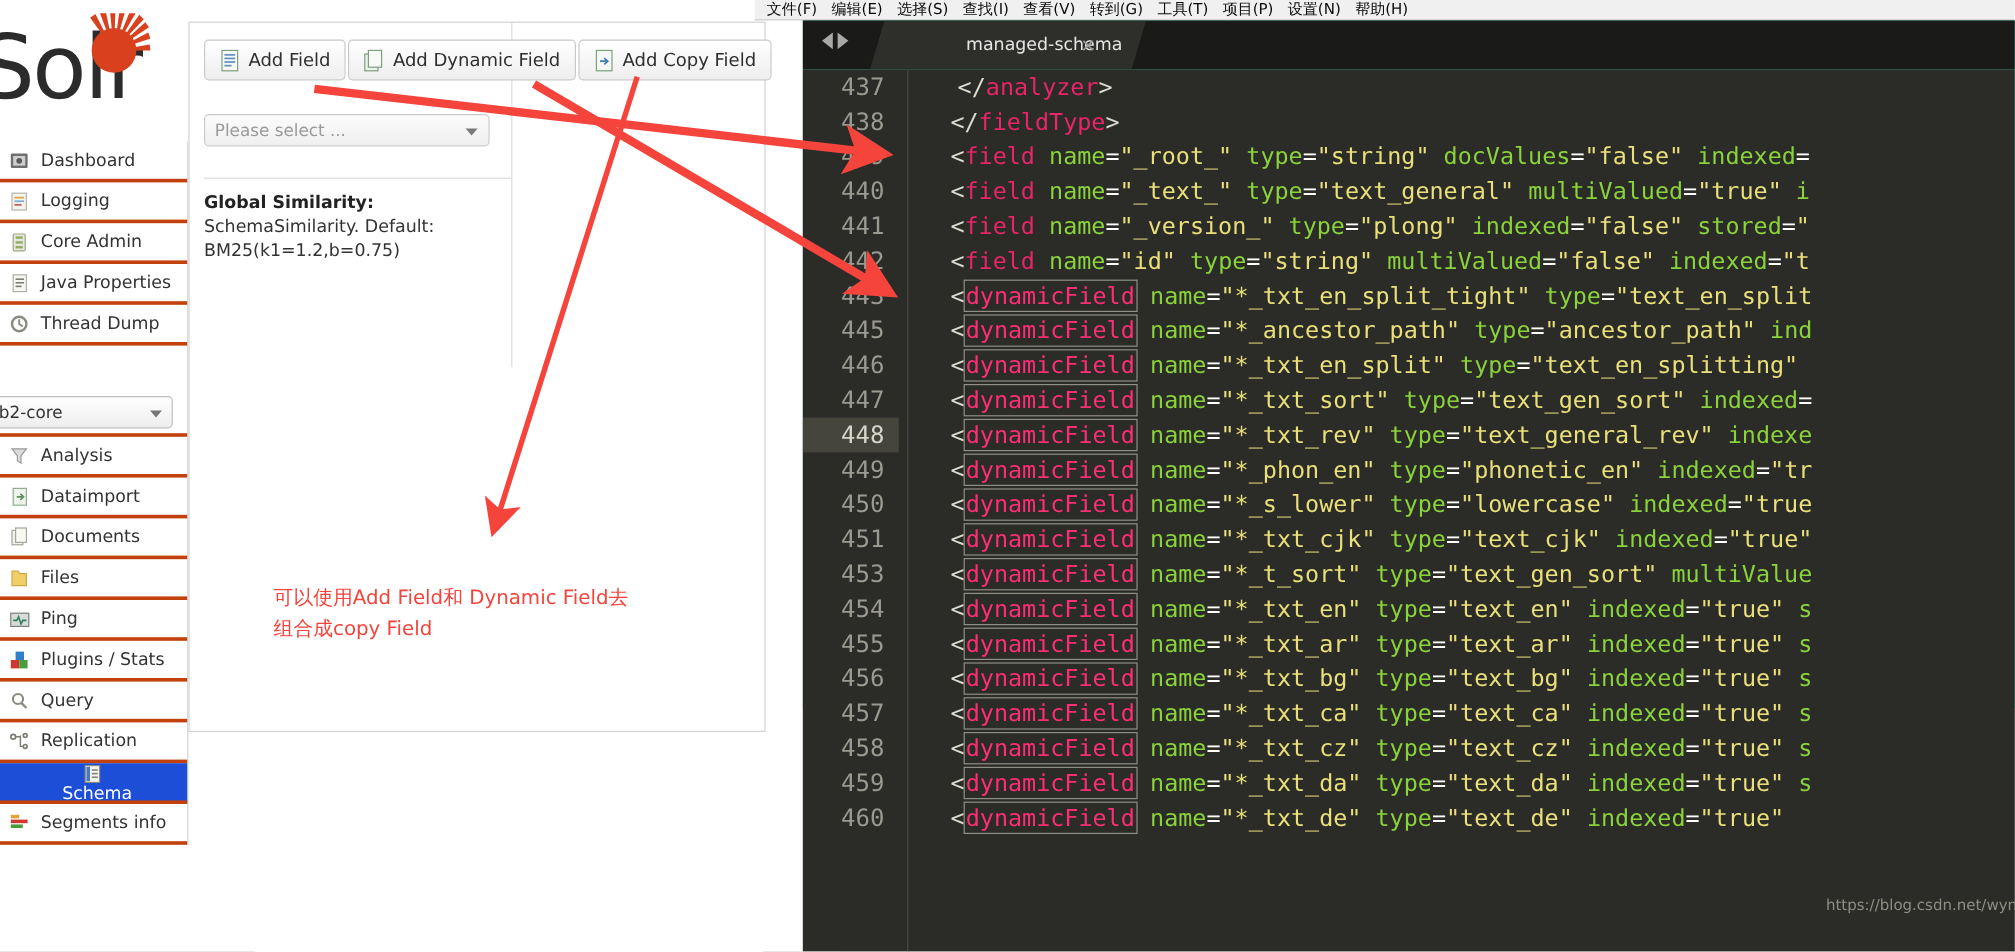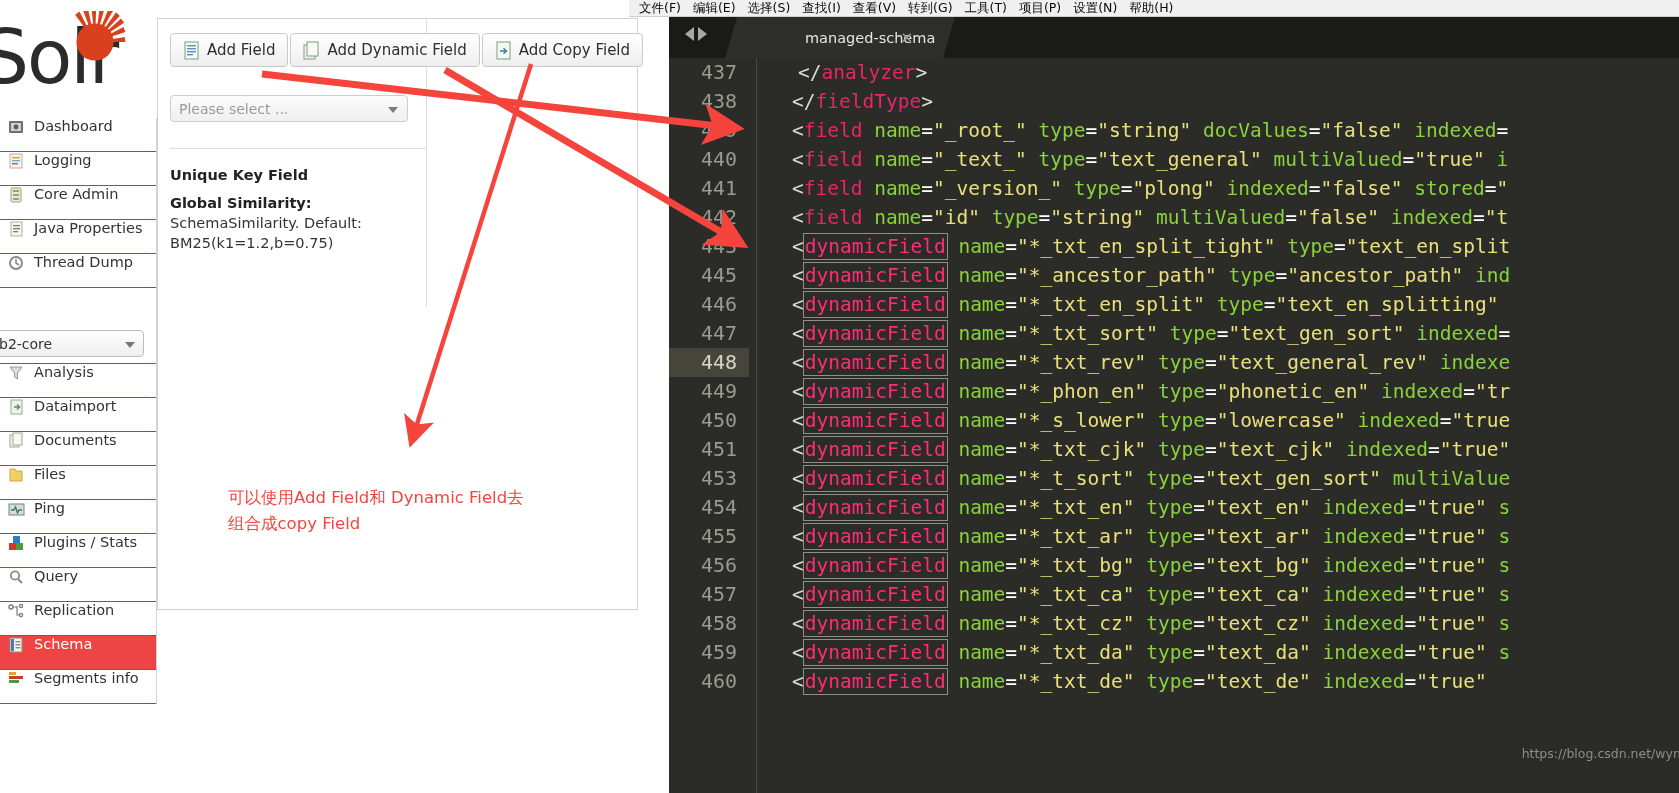--- a/index.html
+++ b/index.html
@@ -17,26 +17,26 @@
   #solr-logo { position: absolute; left: -18px; top: 8px; width: 180px; height: 95px; }
   #solr-logo .word {
     position: absolute; left: 0; top: 6px;
     font-size: 74px; letter-spacing: -2px; color: #2b2b2b;
     font-family: "DejaVu Sans", "Liberation Sans", sans-serif; font-weight: 400;
   }
   #solr-logo .burst { position: absolute; left: 82px; top: 3px; width: 62px; height: 62px; }
 
   #sidebar { position: absolute; left: 0; top: 118px; width: 157px; border-right: 1px solid #d3d3d3; }
   .side-row {
-    position: relative; height: 34px; display: flex; align-items: flex-start;
-    border-bottom: 1px solid #c2410c; padding-left: 6px; font-size: 14.5px; color: #333;
+    position: relative; height: 34px; display: flex; align-items: center;
+    border-bottom: 3px solid #c2410c; padding-left: 6px; font-size: 14.5px; color: #333;
   }
   .side-row .ico { width: 22px; height: 18px; margin-right: 6px; position: relative; flex: 0 0 auto; }
   .side-row .lbl { white-space: nowrap; }
-  .side-row.active { background: #ef4444; }
+  .side-row.active { background: #1d4ed8; flex-direction: column; }
   .side-row.active .lbl { color: #ffffff; }
 
   #core-select {
     position: absolute; left: -8px; top: 330px; width: 152px; height: 27px;
     border: 1px solid #bdbdbd; border-radius: 4px;
     background: linear-gradient(#ffffff,#eeeeee);
     display: flex; align-items: center; padding: 0 6px; font-size: 14px; color: #333;
   }
   #core-select .caret {
     position: absolute; right: 8px; top: 11px;
@@ -390,21 +390,20 @@
           </div>
         </div>
 
         <div id="select-wrap">
           <span>Please select ...</span>
           <span class="caret"></span>
         </div>
 
         <div id="divider"></div>
 
-        <div id="uk-title">Unique Key Field</div>
 
         <div id="gs-title">Global Similarity:</div>
         <div class="gs-line">SchemaSimilarity. Default:</div>
         <div class="gs-line">BM25(k1=1.2,b=0.75)</div>
       </div>
     </div>
 
     <div id="annot">
       <div>可以使用Add Field和  Dynamic Field去</div>
       <div>组合成copy Field</div>

